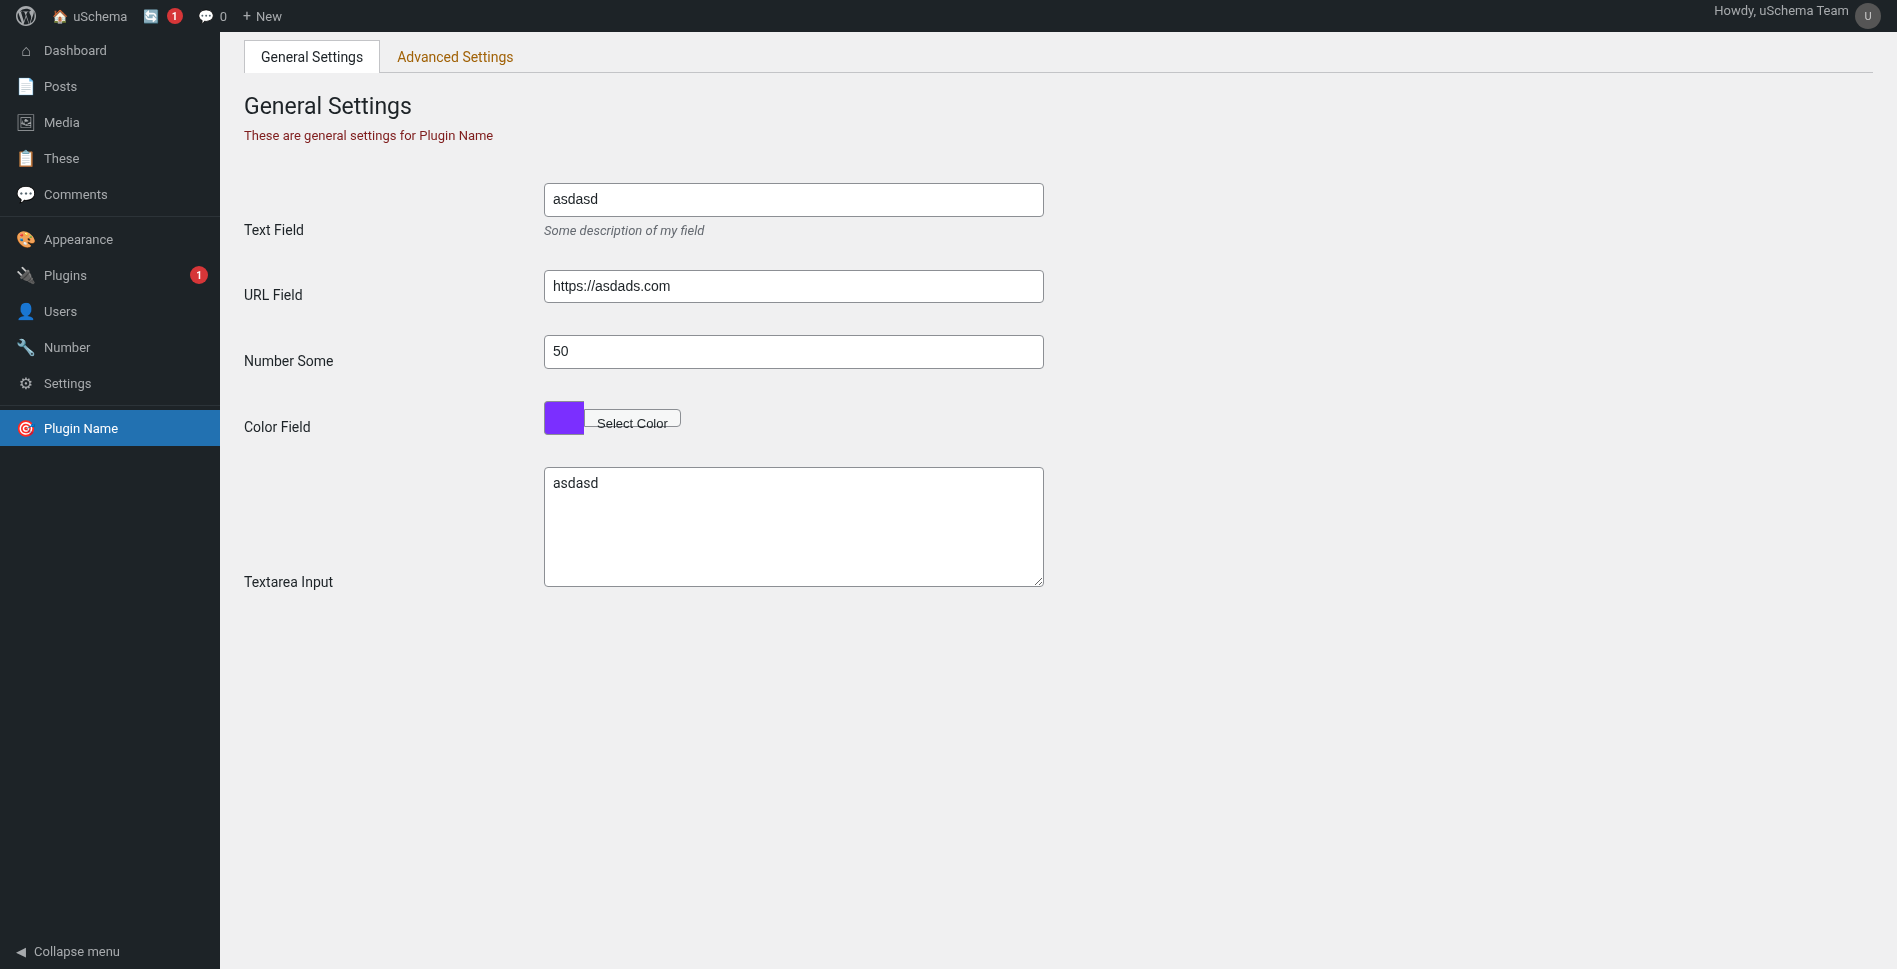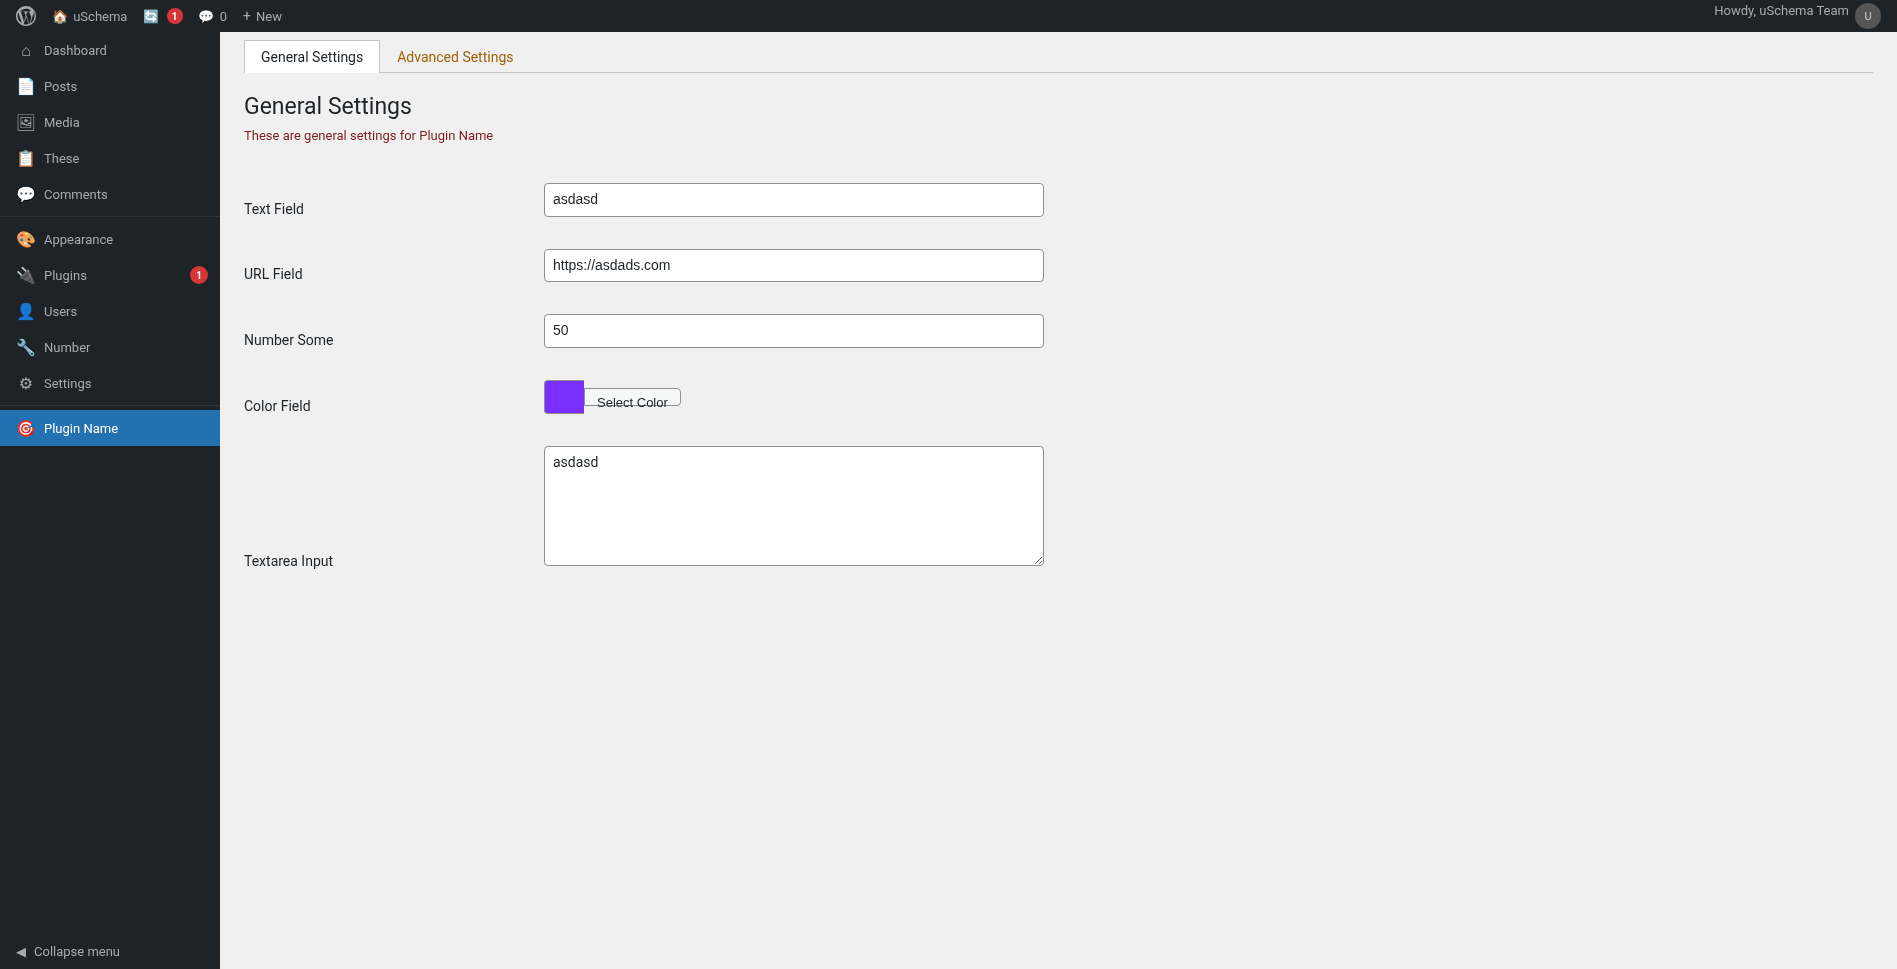--- a/index.html
+++ b/index.html
@@ -333,20 +333,21 @@
 
     <h1 class="settings-section-title">General Settings</h1>
     <p class="settings-description">These are general settings for Plugin Name</p>
 
     <div class="settings-table">
 
       <div class="settings-row">
         <div class="settings-label">Text Field</div>
         <div class="settings-field">
           <input type="text" class="settings-input" value="asdasd" style="">
+          <p class="field-description">Some description of my field</p>
         </div>
       </div>
 
       <div class="settings-row">
         <div class="settings-label">URL Field</div>
         <div class="settings-field">
           <input type="text" class="settings-input" value="https://asdads.com" style="">
         </div>
       </div>
 

